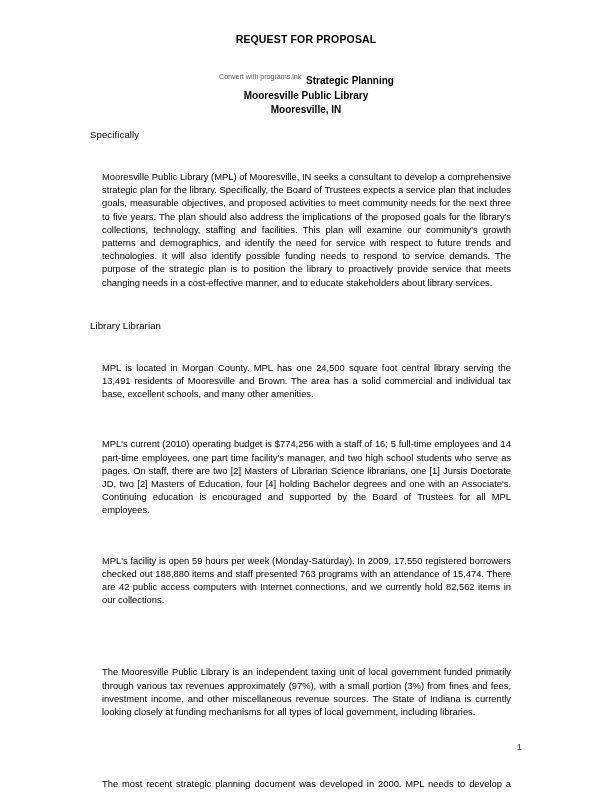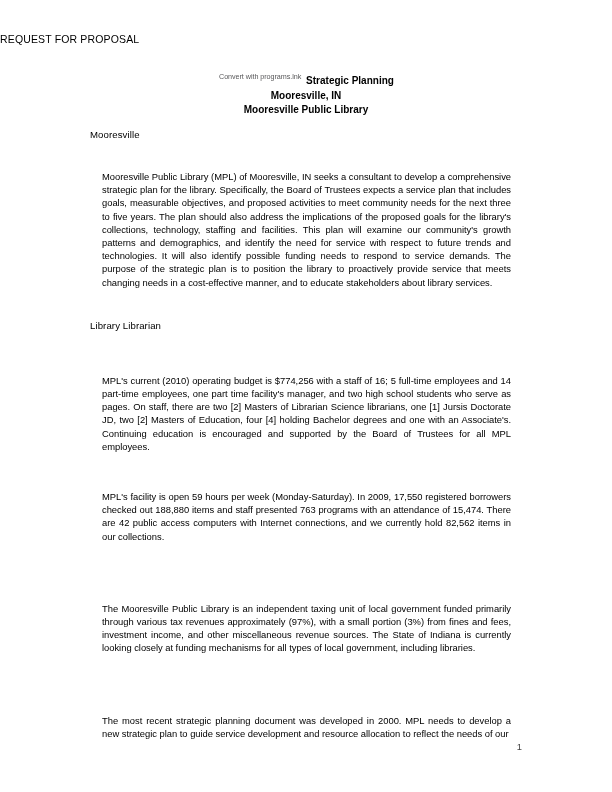--- a/index.html
+++ b/index.html
@@ -17,23 +17,23 @@
     height: 792px;
     background: #ffffff;
     overflow: hidden;
     box-sizing: border-box;
   }
   .doc-title {
     position: absolute;
     left: 0;
     top: 33px;
     width: 612px;
-    text-align: left;
+    text-align: center;
     font-size: 10.5px;
-    font-weight: normal;
+    font-weight: bold;
     letter-spacing: 0.15px;
   }
   .header-block {
     position: absolute;
     left: 0;
     top: 74px;
     width: 612px;
     text-align: center;
     font-size: 10px;
     font-weight: bold;
@@ -89,35 +89,36 @@
 </style>
 </head>
 <body>
 
 <div class="page">
 
   <div class="doc-title">REQUEST FOR PROPOSAL</div>
 
   <div class="header-block">
     <div class="header-line-indent">Strategic Planning</div>
+    <div>Mooresville Public Library</div>
     <div>Mooresville, IN</div>
-    <div>Mooresville Public Library</div>
   </div>
 
   <div class="watermark">Convert with programs.lnk</div>
 
   <div class="body-area">
 
-    <h2 class="section">Mooresville</h2>
+    <h2 class="section">Specifically</h2>
     <div class="gap-after-heading"></div>
     <p class="para">Mooresville Public Library (MPL) of Mooresville, IN seeks a consultant to develop a comprehensive strategic plan for the library.  Specifically, the Board of Trustees expects a service plan that includes goals, measurable objectives, and proposed activities to meet community needs for the next three to five years.  The plan should also address the implications of the proposed goals for the library's collections, technology, staffing and facilities.  This plan will examine our community's growth patterns and demographics, and identify the need for service with respect to future trends and technologies.  It will also identify possible funding needs to respond to service demands.  The purpose of the strategic plan is to position the library to proactively provide service that meets changing needs in a cost-effective manner, and to educate stakeholders about library services.</p>
 
     <div class="gap-before-heading"></div>
     <h2 class="section">Library Librarian</h2>
     <div class="gap-after-heading"></div>
+    <p class="para">MPL is located in Morgan County. MPL has one 24,500 square foot central library serving the 13,491 residents of Mooresville and Brown. The area has a solid commercial and individual tax base, excellent schools, and many other amenities.</p>
     <div class="gap-between-paras"></div>
     <p class="para">MPL's current (2010) operating budget is $774,256 with a staff of 16; 5 full-time employees and 14 part-time employees, one part time facility's manager, and two high school students who serve as pages.  On staff, there are two [2] Masters of Librarian Science librarians, one [1] Jursis Doctorate JD, two [2] Masters of Education, four [4] holding Bachelor degrees and one with an Associate's. Continuing education is encouraged and supported by the Board of Trustees for all MPL employees.</p>
     <div class="gap-between-paras"></div>
     <p class="para">MPL's facility is open 59 hours per week (Monday-Saturday). In 2009, 17,550 registered borrowers checked out 188,880 items and staff presented 763 programs with an attendance of 15,474.  There are 42 public access computers with Internet connections, and we currently hold 82,562 items in our collections.</p>
 
     <div class="gap-before-heading"></div>
     <div class="gap-after-heading"></div>
     <p class="para">The Mooresville Public Library is an independent taxing unit of local government funded primarily through various tax revenues approximately (97%), with a small portion (3%) from fines and fees, investment income, and other miscellaneous revenue sources. The State of Indiana is currently looking closely at funding mechanisms for all types of local government, including libraries.</p>
 
     <div class="gap-before-heading"></div>

